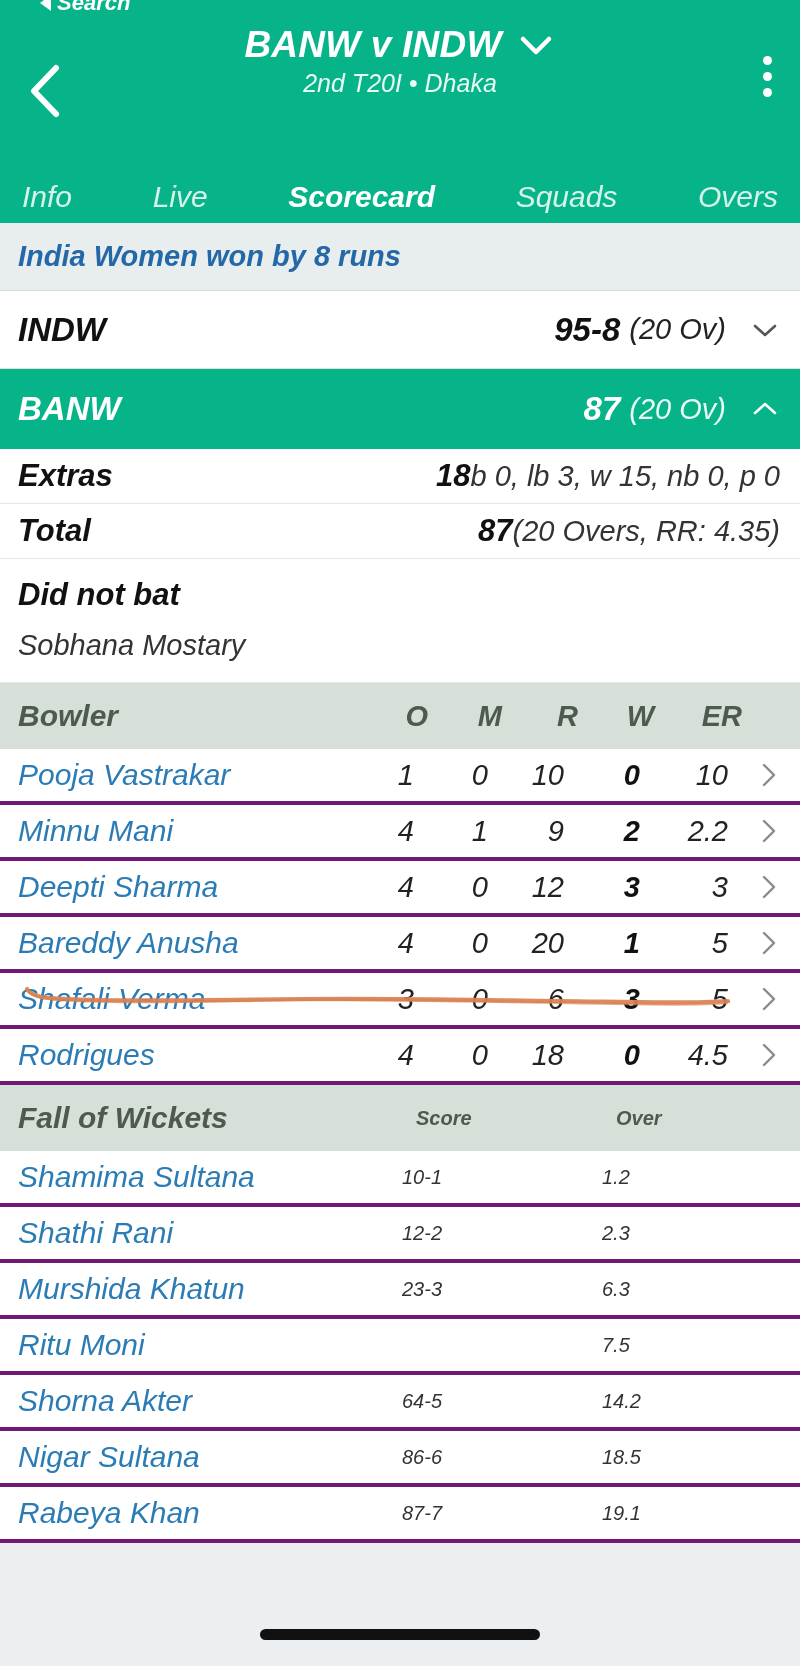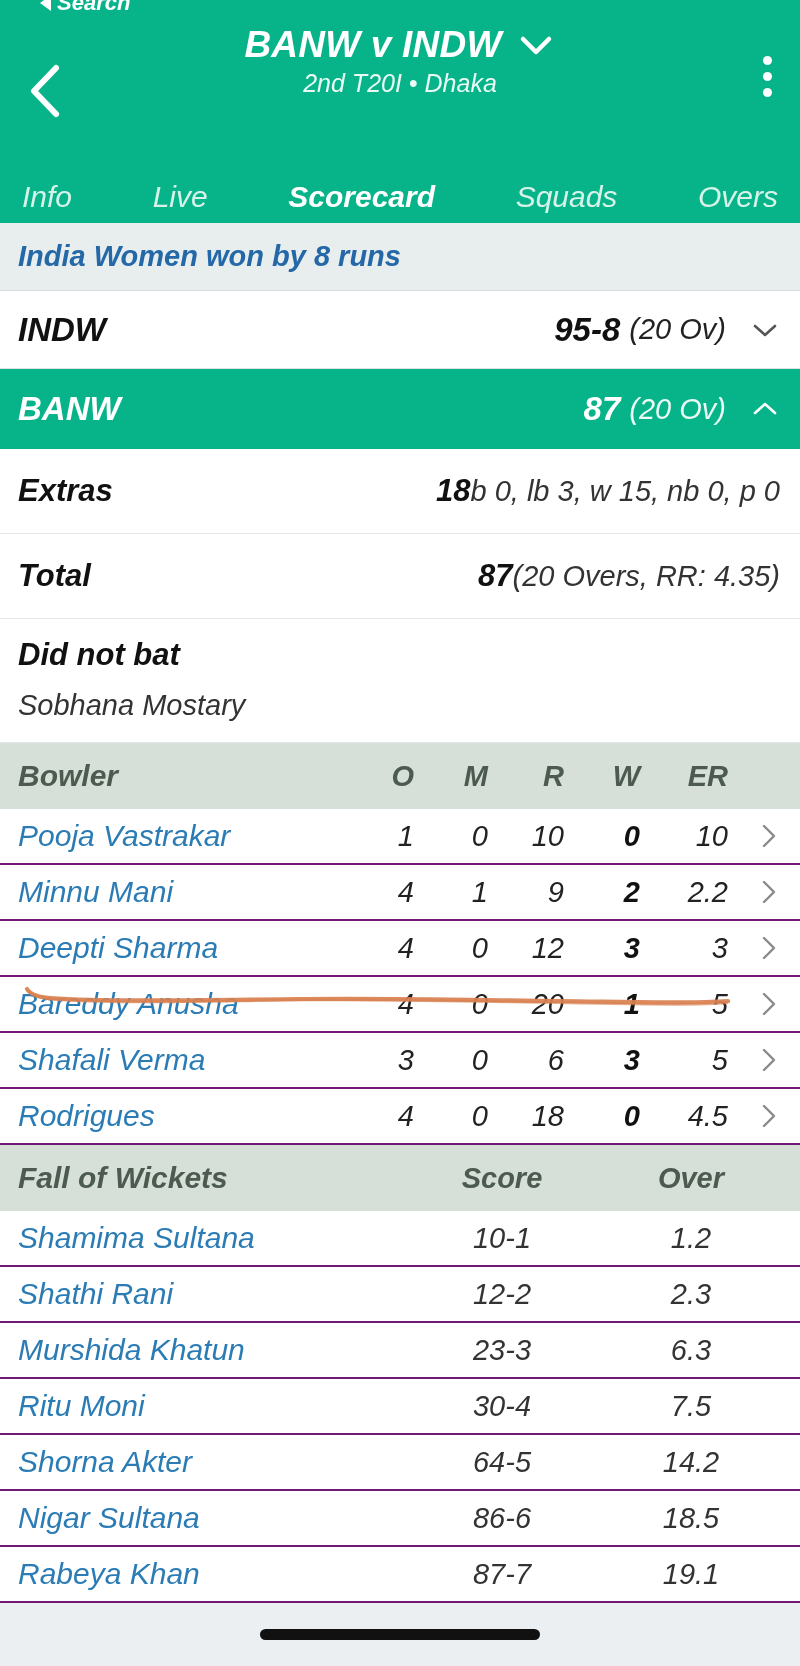--- a/index.html
+++ b/index.html
@@ -66,61 +66,61 @@
   .innings .spacer { flex: 1; }
   .innings .score { font-size: 33px; font-weight: 700; color: #111; }
   .innings .overs { font-size: 29px; font-weight: 400; color: #222; margin-left: 9px; }
   .innings .chev { margin-left: 24px; width: 30px; display: flex; justify-content: center; }
   .innings.expanded { background: #07b48a; height: 80px; border-bottom: none; }
   .innings.expanded .team, .innings.expanded .score { color: #fff; }
   .innings.expanded .overs { color: #eafaf4; }
 
   
   .sumrow {
-    display: flex; align-items: center; height: 85px; padding: 0 20px 0 18px;
+    display: flex; align-items: center; height: 55px; padding: 0 20px 0 18px;
     border-bottom: 1px solid #e6e6e6; background: #fff;
   }
   .sumrow .lbl { font-size: 31px; font-weight: 700; color: #111; }
   .sumrow .spacer { flex: 1; }
   .sumrow .val-strong { font-size: 31px; font-weight: 700; color: #111; }
   .sumrow .val-normal { font-size: 29px; font-weight: 400; color: #333; }
 
   .dnb { padding: 18px 18px 20px 18px; border-bottom: 1px solid #e6e6e6; background: #fff; }
   .dnb .hd { font-size: 31px; font-weight: 700; color: #111; }
   .dnb .names { font-size: 29px; font-weight: 400; color: #333; margin-top: 16px; }
 
   
   .thead {
     background: #d7e0d8; height: 66px; display: flex; align-items: center;
-    padding: 0 20px 0 18px;
+    padding: 0 6px 0 18px;
   }
   .thead .hlabel { font-size: 30px; font-weight: 700; color: #4c5a50; }
   .thead .spacer { flex: 1; }
 
   .bowl-cols { display: flex; align-items: center; }
   .bowl-cols > div { text-align: right; font-size: 29px; }
   .c-o  { width: 74px; }
   .c-m  { width: 74px; }
   .c-r  { width: 76px; }
   .c-w  { width: 76px; }
   .c-er { width: 88px; }
   .c-arrow { width: 52px; display: flex; justify-content: flex-end; align-items: center; }
   .thead .bowl-cols > div { font-weight: 700; color: #4c5a50; }
 
   .trow {
     display: flex; align-items: center; height: 56px; padding: 0 20px 0 18px;
-    border-bottom: 2px solid #701a75; background: #fff; cursor: pointer;
+    border-bottom: 4px solid #701a75; background: #fff; cursor: pointer;
   }
   .trow .pname { font-size: 30px; color: #2b7cb5; font-weight: 400; }
   .trow .spacer { flex: 1; }
   .trow .bowl-cols > div { color: #222; font-weight: 400; }
   .trow .bowl-cols .c-w { font-weight: 700; color: #111; }
 
   .fow-cols { display: flex; align-items: center; }
-  .fow-cols > div { text-align: center; font-size: 29px; }
+  .fow-cols > div { text-align: left; font-size: 20px; }
   .c-score { width: 200px; }
   .c-over  { width: 178px; }
   .thead .fow-cols > div { font-weight: 700; color: #4c5a50; }
   .trow .fow-cols > div { color: #333; }
 
   .bottom-pad { flex: 1; background: #eceff1; }
   .home-indicator {
     position: absolute; bottom: 26px; left: 50%; transform: translateX(-50%);
     width: 280px; height: 11px; border-radius: 8px; background: #111;
   }
@@ -367,21 +367,20 @@
     <span class="spacer"></span>
     <div class="fow-cols">
       <div class="c-score">23-3</div>
       <div class="c-over">6.3</div>
     </div>
   </div>
   <div class="trow">
     <span class="pname">Ritu Moni</span>
     <span class="spacer"></span>
     <div class="fow-cols">
-      <div class="c-score">30-4</div>
       <div class="c-over">7.5</div>
     </div>
   </div>
   <div class="trow">
     <span class="pname">Shorna Akter</span>
     <span class="spacer"></span>
     <div class="fow-cols">
       <div class="c-score">64-5</div>
       <div class="c-over">14.2</div>
     </div>

